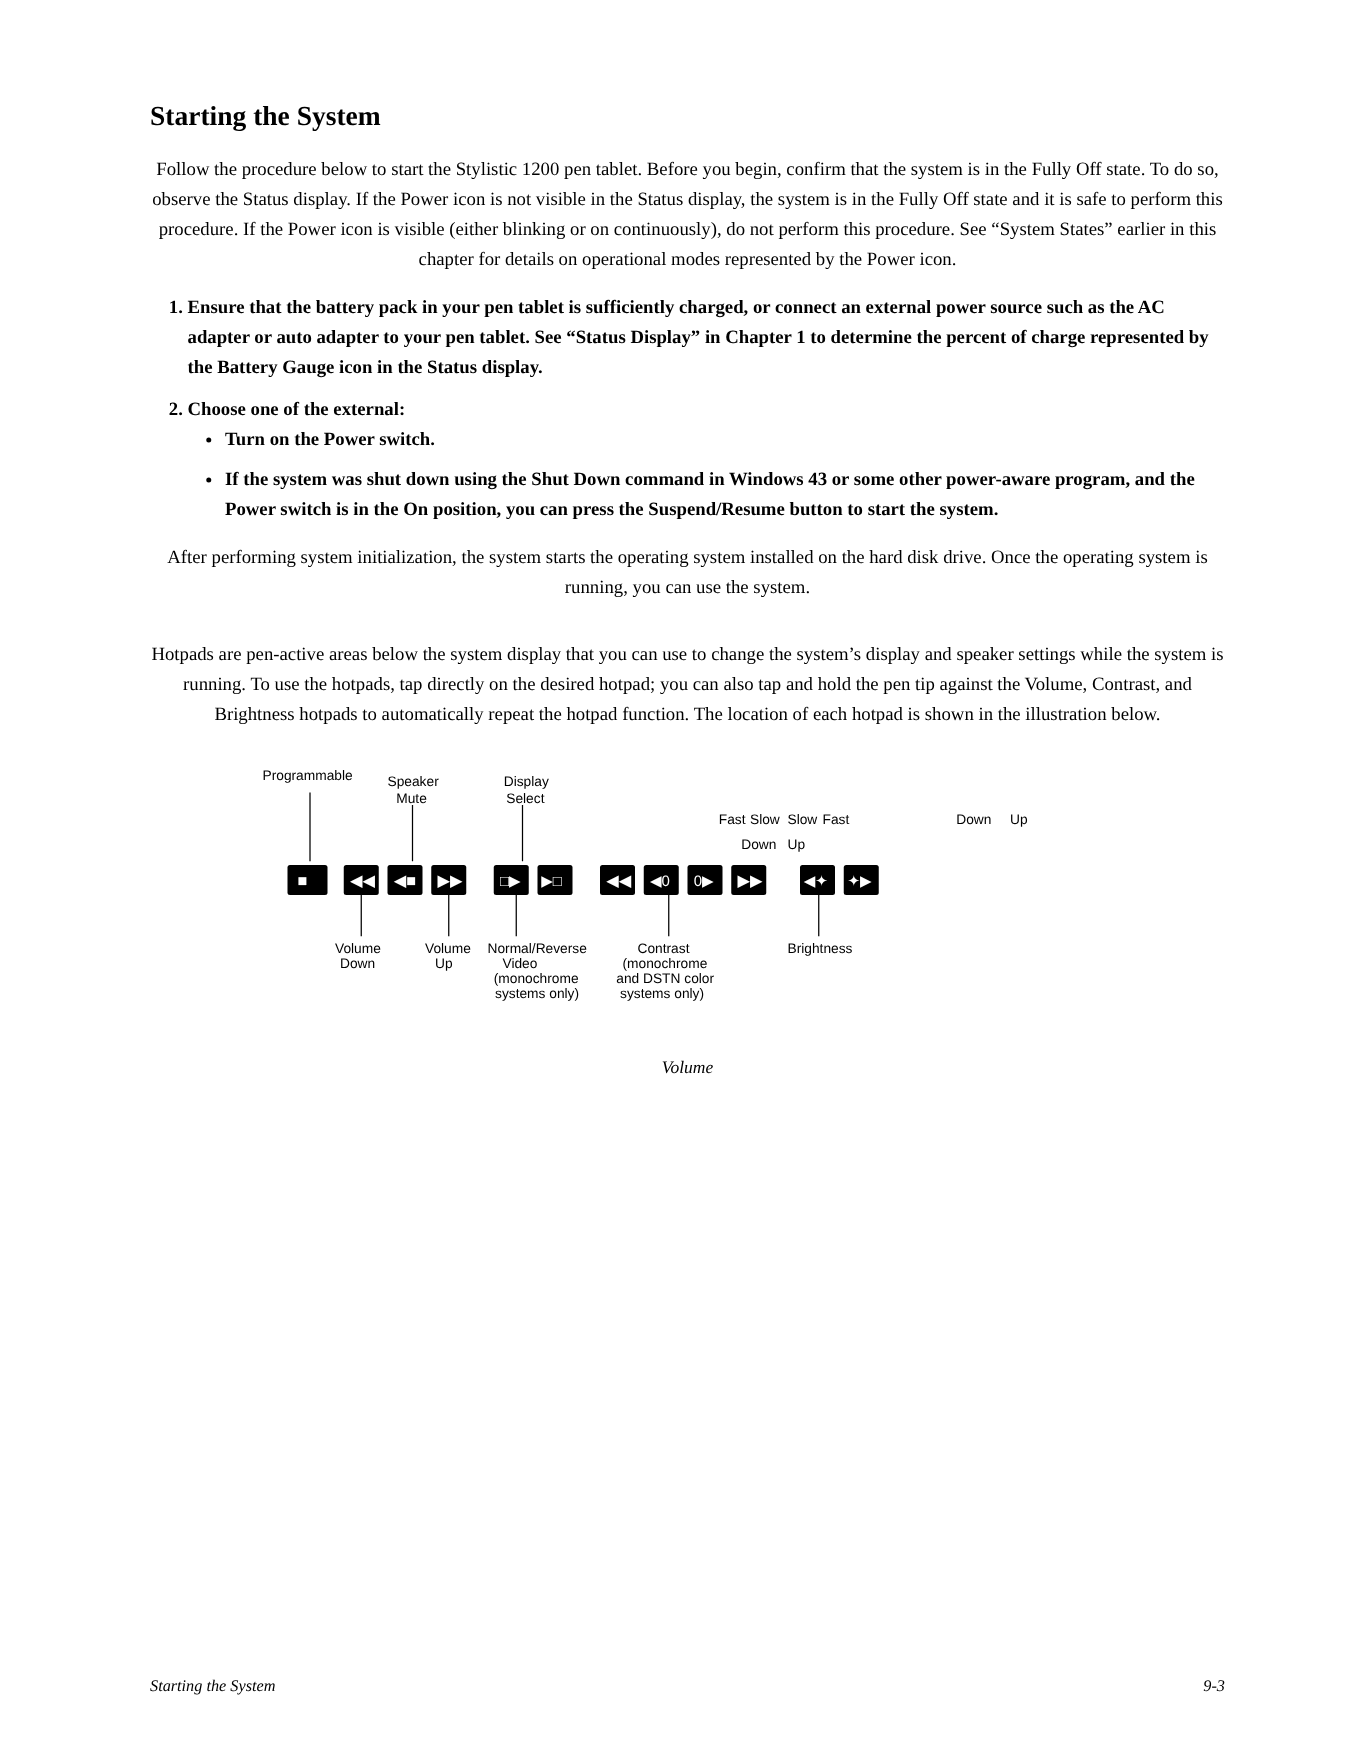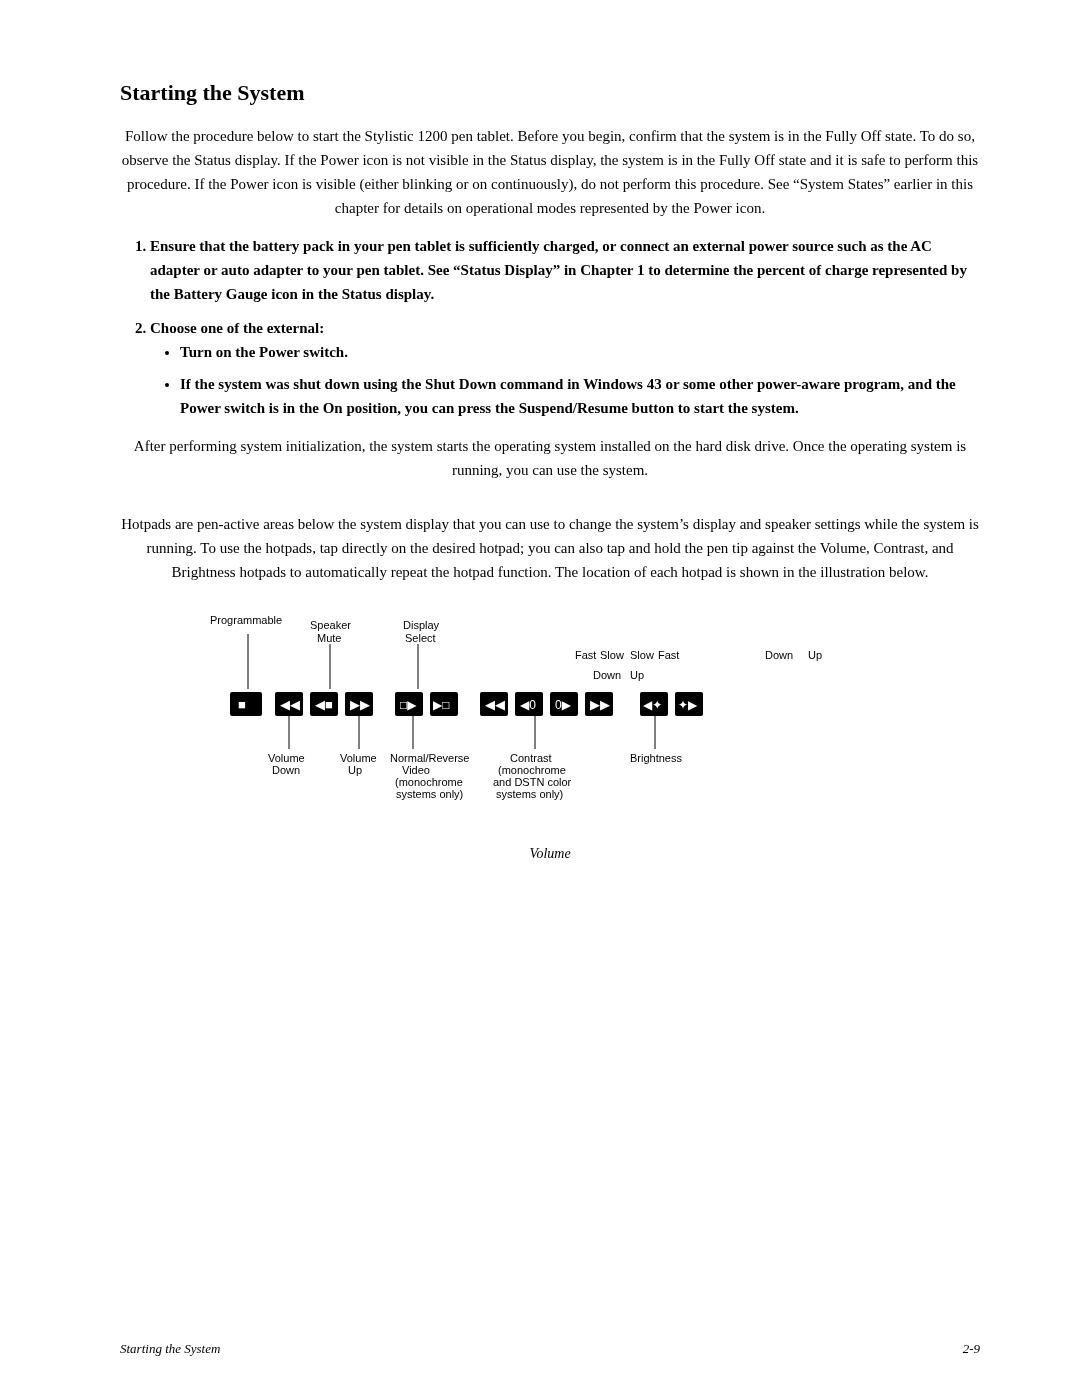--- a/index.html
+++ b/index.html
@@ -189,14 +189,14 @@
       </svg>
 
       <div class="hotpad-caption">Volume</div>
     </div>
   </div>
 
 </div>
 
 <div class="footer">
   <span>Starting the System</span>
-  <span>2-9</span>
+  <span>9-3</span>
 </div>
 
 </body></html>

